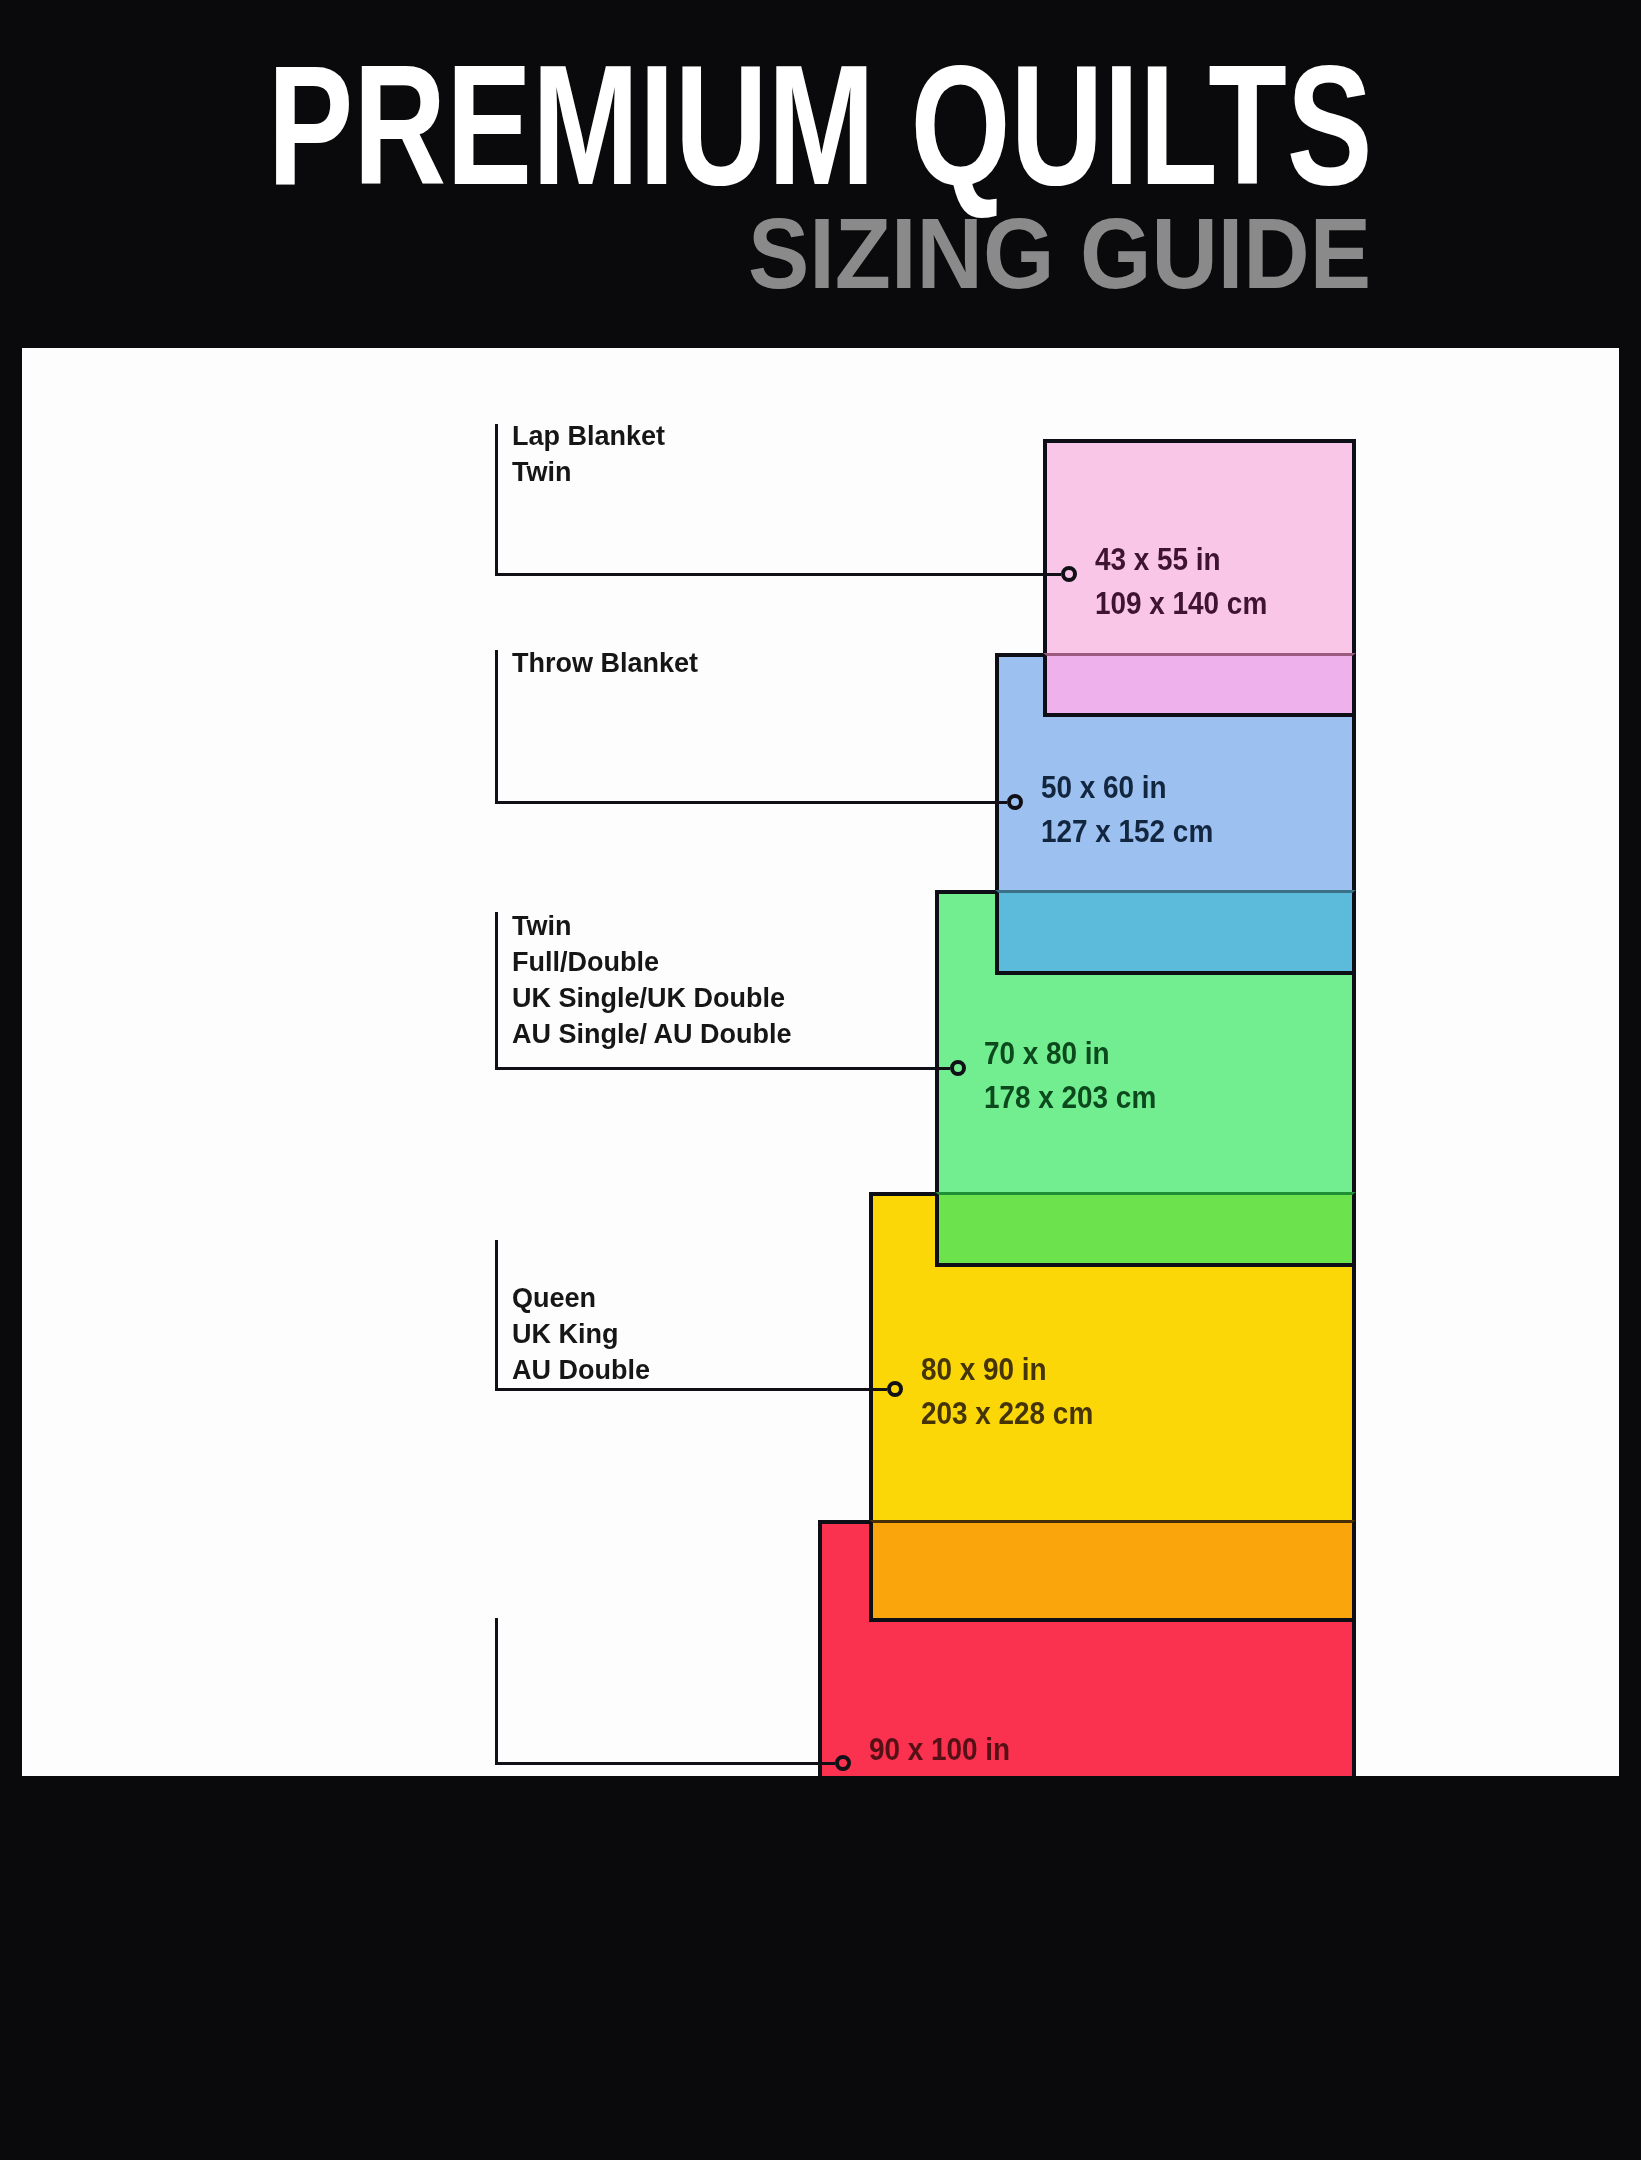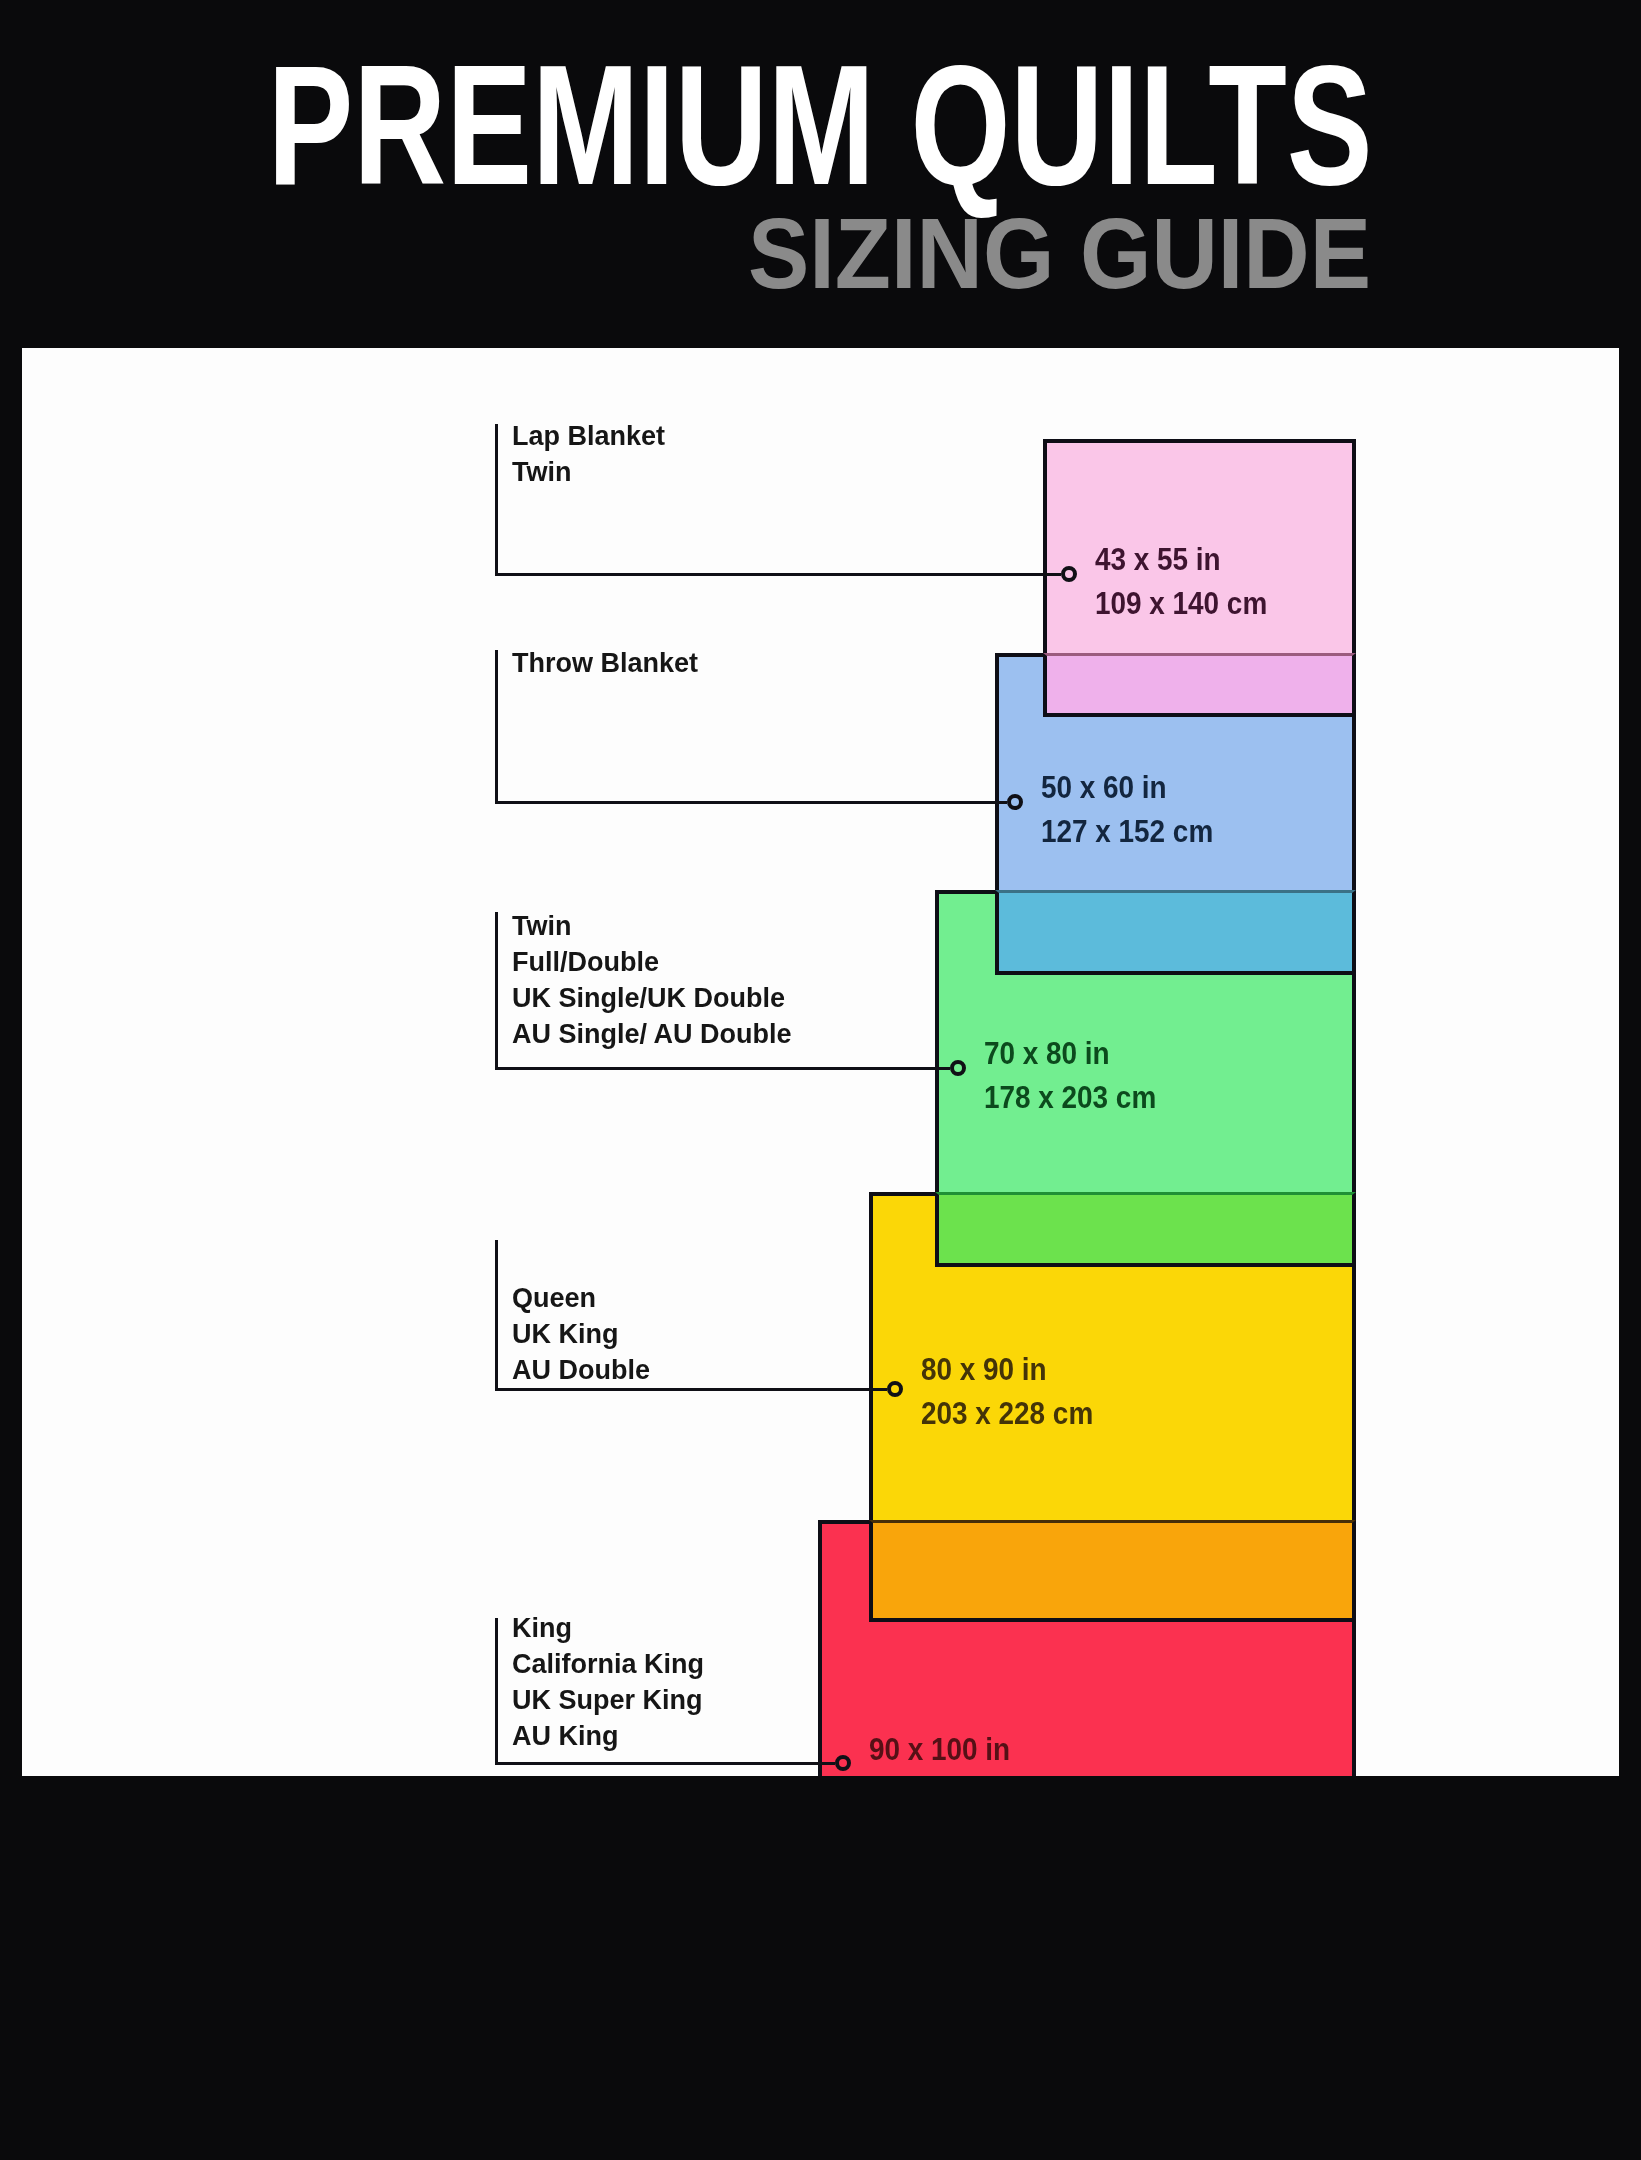--- a/index.html
+++ b/index.html
@@ -103,26 +103,20 @@
     <span>Twin</span>
     <span>Full/Double</span>
     <span>UK Single/UK Double</span>
     <span>AU Single/ AU Double</span>
   </div>
   <div class="label lb-queen">
     <span>Queen</span>
     <span>UK King</span>
     <span>AU Double</span>
   </div>
-  <div class="label lb-king">
-    <span>King</span>
-    <span>California King</span>
-    <span>UK Super King</span>
-    <span>AU King</span>
-  </div>
 
   <div class="dim dm-lap" style="color: rgb(62, 20, 48);">
     <div>43 x 55 in</div>
     <div>109 x 140 cm</div>
   </div>
   <div class="dim dm-throw" style="color: rgb(19, 38, 63);">
     <div>50 x 60 in</div>
     <div>127 x 152 cm</div>
   </div>
   <div class="dim dm-twin" style="color: rgb(12, 74, 29);">

